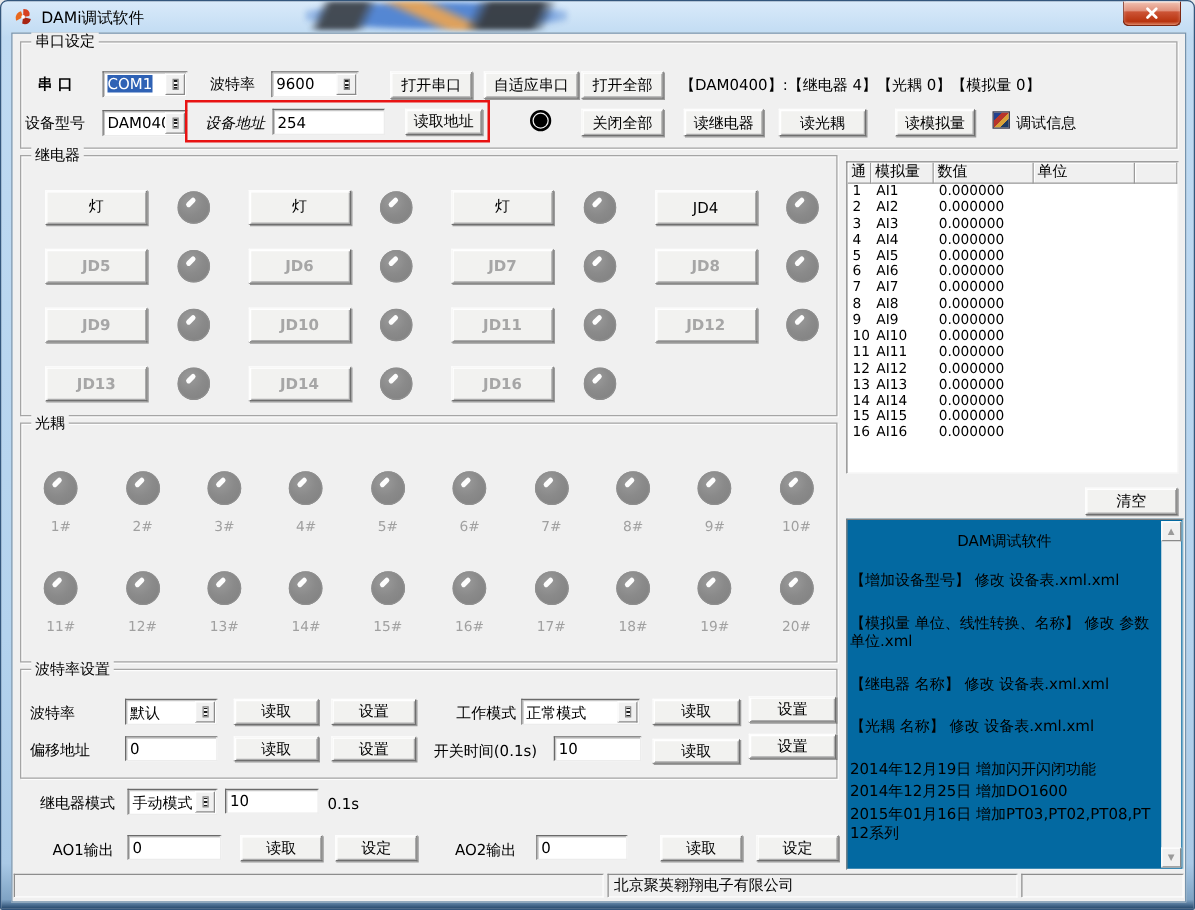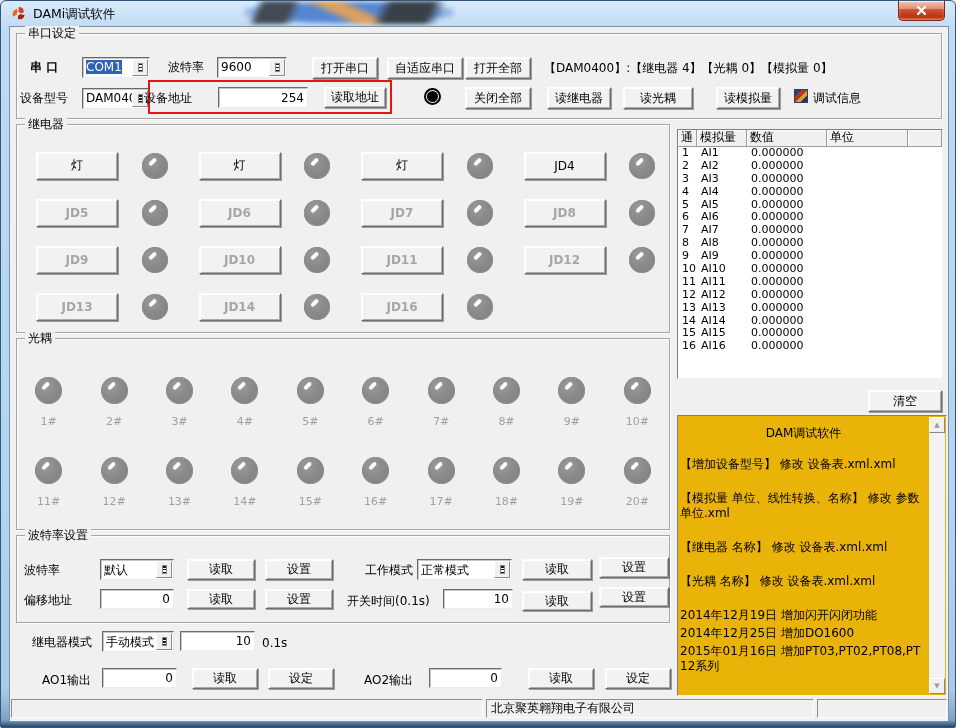--- a/index.html
+++ b/index.html
@@ -27,21 +27,21 @@
   .client { position:absolute; left:8px; top:25px; width:940px; height:696px; background:#f0f0f0;
     border:1px solid #7593ad; }
   .group { position:absolute; border:1px solid #a5a5a5; box-shadow:1px 1px 0 rgba(255,255,255,.85), inset 1px 1px 0 rgba(255,255,255,.85); }
   .legend { position:absolute; top:-8px; left:8px; background:#f0f0f0; padding:0 3px; font-size:12px; line-height:14px; white-space:nowrap; }
   .lbl { position:absolute; font-size:12px; color:#000; white-space:nowrap; line-height:14px; }
   .btn { position:absolute; display:flex; align-items:center; justify-content:center;
     background:#f2f2f0; border:1px solid #6f6f6f; border-top-color:#fdfdfd; border-left-color:#fdfdfd;
     box-shadow:inset 1px 1px 0 #ffffff, inset -1px -1px 0 #ababab, 1px 1px 0 rgba(70,70,70,.5);
     font-size:12px; color:#000; padding:0; cursor:default; white-space:nowrap; }
   .tinput { position:absolute; background:#fff; border:1px solid #6a6a6a; border-bottom-color:#ececec; border-right-color:#ececec;
-    box-shadow:inset 1px 1px 0 rgba(70,70,70,.3); font-size:12px; padding:1px 3px; color:#000;text-align:right; }
+    box-shadow:inset 1px 1px 0 rgba(70,70,70,.3); font-size:12px; padding:1px 3px; color:#000; }
   .combo { position:absolute; background:#fff; border:1px solid #6a6a6a; border-bottom-color:#ececec; border-right-color:#ececec;
     box-shadow:inset 1px 1px 0 rgba(70,70,70,.3); }
   .combo .val { position:absolute; left:3px; top:2px; font-size:12px; white-space:nowrap; }
   .combo .val.sel { background:#2f62b5; color:#fff; }
   .combo .drop { position:absolute; right:1px; top:1px; bottom:1px; width:16px; background:#f0f0f0;
     border:1px solid #8a8a8a; border-top-color:#fff; border-left-color:#fff;
     display:flex; align-items:center; justify-content:center; }
   .drop-glyph { width:5px; height:9px; border:1px solid #888; background:repeating-linear-gradient(180deg,#1a1a1a 0 1.5px,#fafafa 1.5px 3px); }
   .red-box { position:absolute; border:2px solid #e81313; }
   .black-led { position:absolute; width:17px; height:17px; border:2px solid #000; border-radius:50%; }
@@ -59,21 +59,21 @@
   .opto-led { width:27px; height:27px; }
   .opto-label { margin-top:11px; font-size:11px; color:#a0a0a0; }
   .analog-table { position:absolute; left:667px; top:102px; width:266px; height:250px; background:#fff;
     border:1px solid #7e7e7e; border-bottom-color:#f2f2f2; border-right-color:#f2f2f2; overflow:hidden; }
   .thead { display:flex; height:17px; background:#f0f0f0; }
   .hcell { border-right:1px solid #9b9b9b; border-bottom:1px solid #9b9b9b;
     box-shadow:inset 1px 1px 0 #fff; font-size:12px; line-height:15px; padding-left:3px; overflow:hidden; white-space:nowrap; }
   .trow { display:flex; height:12.9px; }
   .tc { font-size:11px; line-height:12.9px; padding-left:4px; overflow:hidden; white-space:nowrap; }
   .c1 { width:19px; } .c2 { width:50px; } .c3 { width:80px; } .c4 { width:81px; } .c5 { flex:1; }
-  .log-panel { position:absolute; left:667px; top:388px; width:270px; height:281px; background:#eab308;
+  .log-panel { position:absolute; left:667px; top:388px; width:270px; height:281px; background:#0369a1;
     border:1px solid #7e7e7e; border-bottom-color:#f2f2f2; border-right-color:#f2f2f2; overflow:hidden; }
   .log-content { position:absolute; left:2px; top:2px; right:19px; bottom:2px; overflow:hidden; font-size:12px; line-height:15px; }
   .log-title { text-align:center; margin:8px 0 16px; font-size:12px; }
   .log-line { margin-bottom:3px; min-height:13px; word-break:break-all; }
   .log-line:empty { height:7px; }
   .scrollbar { position:absolute; right:1px; top:1px; bottom:1px; width:16px; background:#f2f2f2; }
   .scroll-arrow { position:absolute; left:0; width:16px; height:16px; background:#f0f0f0;
     border:1px solid #8a8a8a; border-top-color:#fff; border-left-color:#fff;
     display:flex; align-items:center; justify-content:center; font-size:7px; color:#9a9a9a; }
   .statusbar { position:absolute; left:1px; right:1px; bottom:2px; height:20px; display:flex; gap:3px; }
@@ -131,21 +131,21 @@
     <span class="lbl" style="left:534px;top:34px;">【DAM0400】:【继电器  4】【光耦 0】【模拟量 0】</span>
 
     <span class="lbl" style="left:10px;top:64px;">设备型号</span>
     <div class="combo" style="left:72px;top:61px;width:68px;height:21px;">
       <span class="val">DAM0400</span>
       <span class="drop">
           <span class="drop-glyph"></span>
         </span>
     </div>
     <div class="red-box" style="left:138px;top:53px;width:244px;height:34px;"></div>
-    <span class="lbl" style="left:134px;top:64px;">设备地址</span>
+    <span class="lbl" style="left:154px;top:64px;font-style:italic;">设备地址</span>
     <input class="tinput" style="left: 208px; top: 60px; width: 90px; height: 21px;" value="254">
     <button class="btn" style="left:314px;top:60px;width:62px;height:21px;">读取地址</button>
     <span class="black-led" style="left:414px;top:61px;"></span>
     <button class="btn" style="left:455px;top:60px;width:66px;height:22px;">关闭全部</button>
     <button class="btn" style="left:537px;top:60px;width:64px;height:22px;">读继电器</button>
     <button class="btn" style="left:613px;top:60px;width:70px;height:22px;">读光耦</button>
     <button class="btn" style="left:706px;top:60px;width:64px;height:22px;">读模拟量</button>
     <span class="debug-icon" style="left:784px;top:62px;"></span>
     <span class="lbl" style="left:803px;top:64px;">调试信息</span>
 

